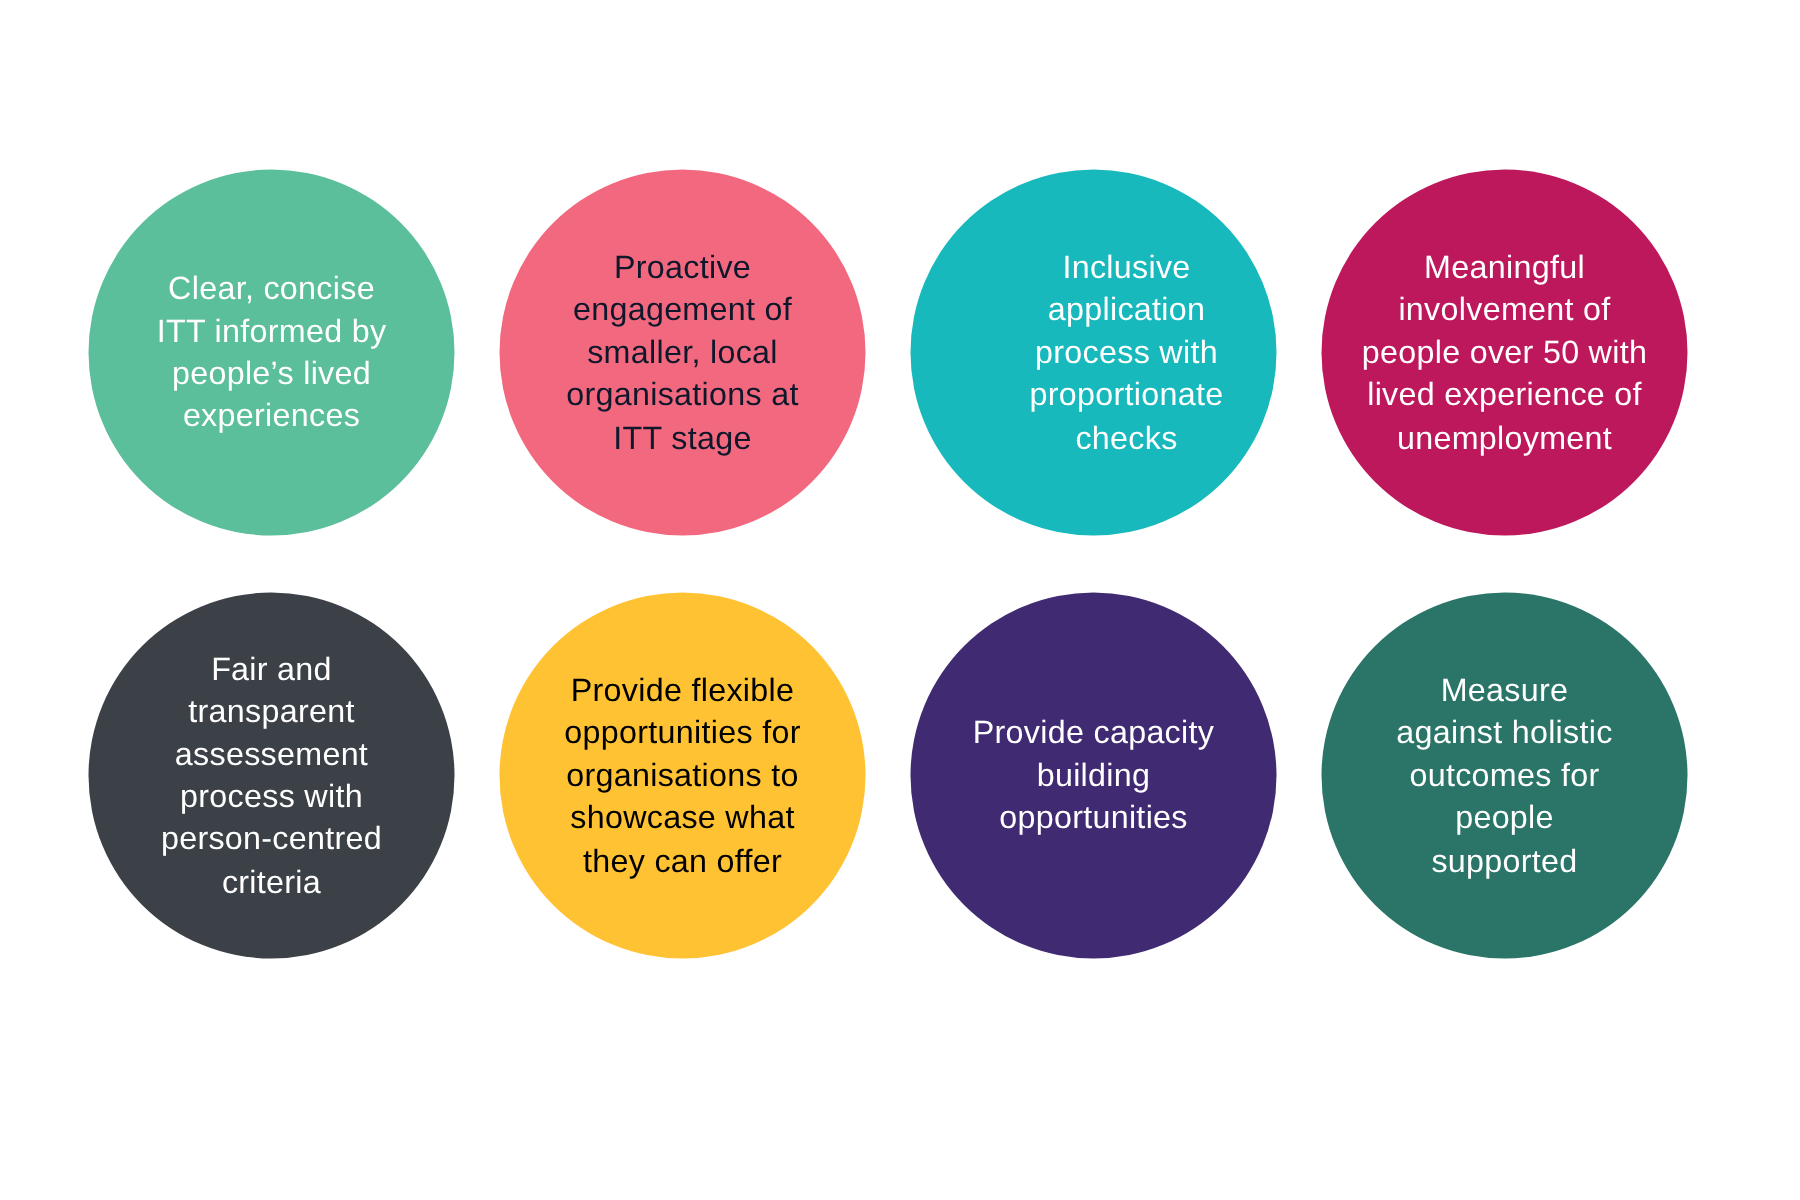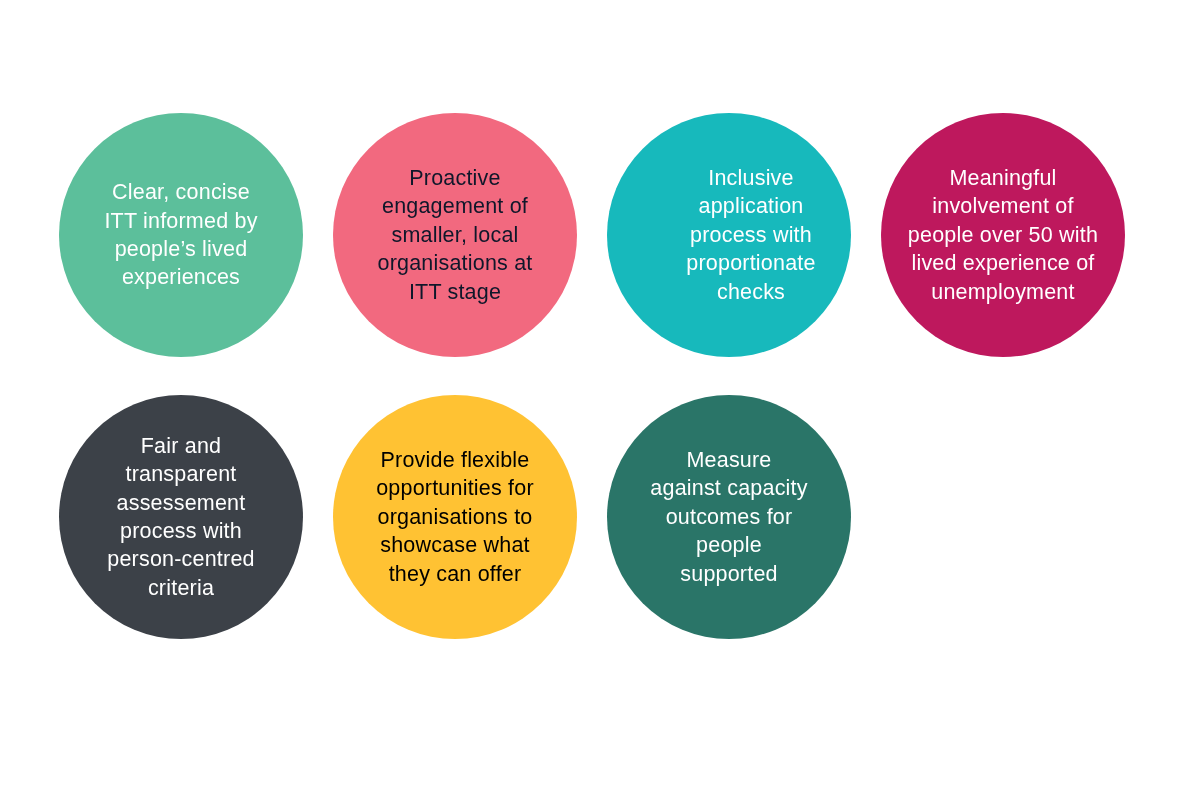--- a/index.html
+++ b/index.html
@@ -91,23 +91,28 @@
 person-centred
 criteria</span>
       </div>
       <div class="circle" style="background: rgb(255, 194, 51);">
         <span class="circle-text" style="color: #000000;">Provide flexible
 opportunities for
 organisations to
 showcase what
 they can offer</span>
       </div>
+      <div class="circle" style="background: rgb(64, 42, 114);">
+        <span class="circle-text" style="color: rgb(255, 255, 255);">Provide capacity
+building
+opportunities</span>
+      </div>
       <div class="circle" style="background: rgb(42, 117, 104);">
         <span class="circle-text" style="color: rgb(255, 255, 255);">Measure
-against capacity
+against holistic
 outcomes for
 people
 supported</span>
       </div>
     </div>
 
   </div>
 </div>
 
 </body></html>

